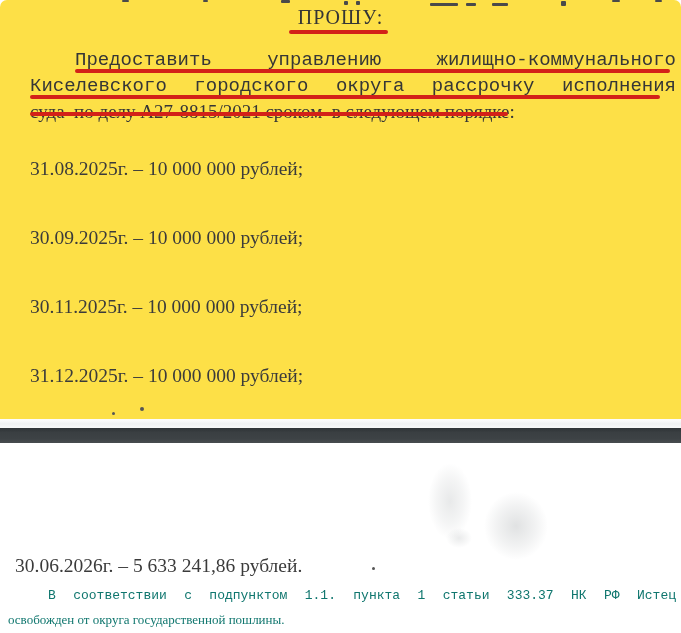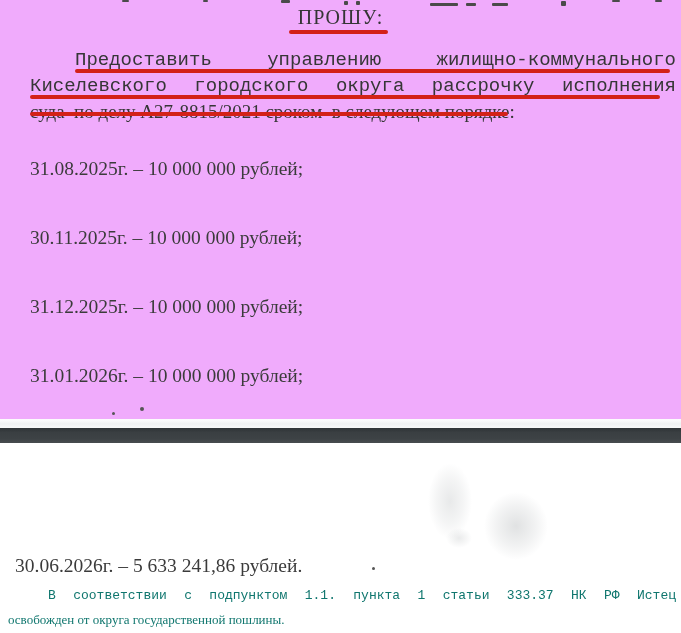--- a/index.html
+++ b/index.html
@@ -13,21 +13,22 @@
     overflow: hidden;
     background: #ffffff;
     font-family: "Liberation Serif", "DejaVu Serif", serif;
     color: #3a3a3a;
   }
   .abs { position: absolute; }
 
   
   .page1 {
     left: 0; top: 0; width: 681px; height: 428px;
-    background: #f0abfc;
+    background: #fde047;
+    border-radius: 7px;
   }
   
   .cut-mark {
     position: absolute;
     background: #4a4a4a;
     border-radius: 1px;
   }
 
   .heading {
     left: 0; top: 6px; width: 681px;
@@ -148,20 +149,21 @@
   <div class="abs para-line para-just para-indent" style="top:47px;">Предоставить управлению жилищно-коммунального хозяйства</div>
   <div class="abs para-line para-just" style="top:73px;">Киселевского городского округа рассрочку исполнения решения Арбитражного</div>
   <div class="abs para-line" style="top:99px;">суда  по делу А27-8815/2021 сроком  в следующем порядке:</div>
 
   <div class="red-line" style="left:75px; top:69px; width:595px;"></div>
   <div class="red-line" style="left:30px; top:95px; width:630px;"></div>
   <div class="red-line" style="left:30px; top:112px; width:478px;"></div>
 
   <div class="abs schedule">
     <div>31.08.2025г. – 10 000 000 рублей;</div>
+    <div>30.09.2025г. – 10 000 000 рублей;</div>
     <div>30.11.2025г. – 10 000 000 рублей;</div>
     <div>31.12.2025г. – 10 000 000 рублей;</div>
     <div>31.01.2026г. – 10 000 000 рублей;</div>
     
     
     
   </div>
 
   <div class="speck" style="left:112px; top:412px; width:3px; height:3px;"></div>
   <div class="speck" style="left:140px; top:407px; width:4px; height:4px;"></div>

